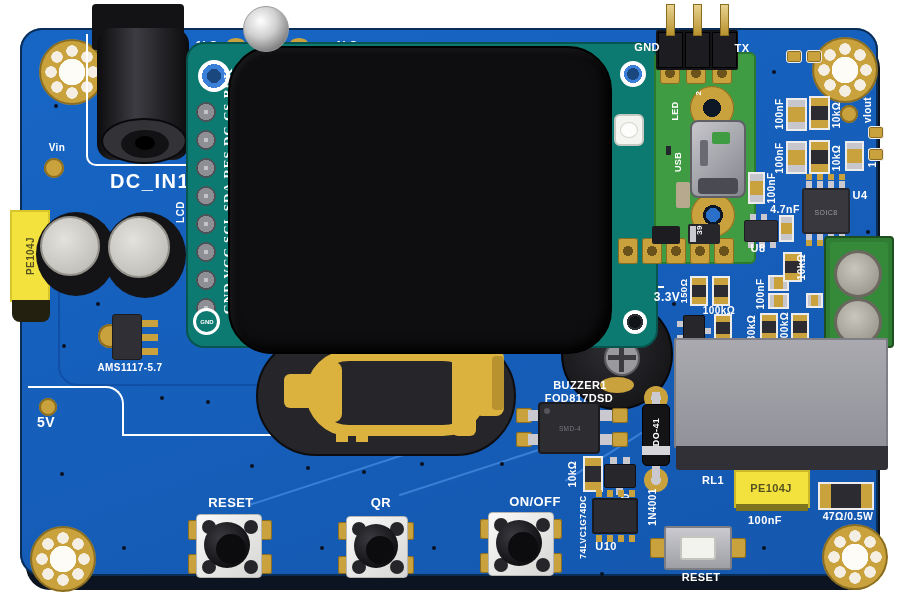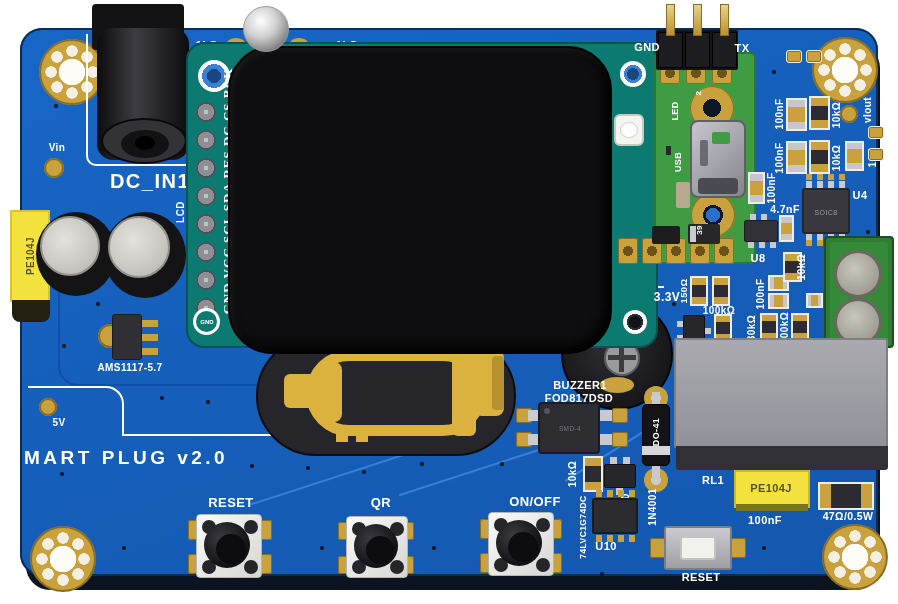--- a/index.html
+++ b/index.html
@@ -219,21 +219,21 @@
   <div class="goldsh" style="left:806px;top:174px;width:42px;height:6px"></div>
   <div class="goldsh" style="left:806px;top:240px;width:42px;height:6px"></div>
   <div class="leadsh" style="left:806px;top:181px;width:42px;height:8px"></div>
   <div class="leadsh" style="left:806px;top:232px;width:42px;height:8px"></div>
   <div class="abs" style="left:802px;top:188px;width:48px;height:46px;background:#38383e;border:2px solid #26262b;border-radius:3px"></div>
   <div class="lbl" style="left:826px;top:212px;font-size:7px;color:#9b9ba2;font-weight:normal">SOIC8</div>
   <div class="lbl" style="left:860px;top:195px">U4</div>
   <div class="leadsh" style="left:750px;top:214px;width:22px;height:6px"></div>
   <div class="abs" style="left:744px;top:220px;width:34px;height:22px;background:#313137;border:1px solid #1e1e22;border-radius:2px"></div>
   <div class="leadsh" style="left:748px;top:242px;width:28px;height:6px"></div>
-  <div class="lbl" style="left:758px;top:258px">U8</div>
+  <div class="lbl" style="left:758px;top:248px">U8</div>
 
   <div class="res" style="left:690px;top:276px;width:18px;height:30px"></div>
   <div class="res" style="left:712px;top:276px;width:18px;height:30px"></div>
   <div class="vlbl" style="left:683px;top:291px;font-size:9.5px">150Ω</div>
   <div class="lbl" style="left:719px;top:310px;font-size:10px">100kΩ</div>
   <div class="res" style="left:714px;top:314px;width:18px;height:28px"></div>
   <div class="abs" style="left:683px;top:315px;width:22px;height:28px;background:#26262b;border-radius:2px;border:1px solid #101014"></div>
   <div class="abs" style="left:677px;top:321px;width:6px;height:6px;background:#c9c9cf"></div>
   <div class="abs" style="left:677px;top:335px;width:6px;height:6px;background:#c9c9cf"></div>
   <div class="abs" style="left:705px;top:328px;width:6px;height:6px;background:#c9c9cf"></div>
@@ -300,22 +300,21 @@
   <div class="abs" style="left:623px;top:457px;width:7px;height:7px;background:#c9c9cf"></div>
   <div class="abs" style="left:616px;top:488px;width:7px;height:7px;background:#c9c9cf"></div>
   <div class="vlbl" style="left:625px;top:513px;font-size:10px">AO3400</div>
   <div class="goldsh" style="left:596px;top:490px;width:40px;height:7px"></div>
   <div class="abs" style="left:592px;top:498px;width:46px;height:36px;background:#2b2b30;border:2px solid #1b1b1f;border-radius:2px"></div>
   <div class="goldsh" style="left:596px;top:535px;width:40px;height:7px"></div>
   <div class="lbl" style="left:606px;top:546px">U10</div>
   <div class="vlbl" style="left:583px;top:527px;font-size:8.5px">74LVC1G74DC</div>
 
   <div class="abs" style="left:39px;top:398px;width:18px;height:18px;border-radius:50%;background:#caa23d;box-shadow:inset 0 0 0 2px #8a6d20"></div>
-  <div class="lbl" style="left:59px;top:422px;font-size:10px">5V</div>
-  <div class="lbl" style="left:118px;top:458px;font-size:19px;letter-spacing:3.5px">SMART PLUG v2.0</div>
+  <div class="lbl" style="left:46px;top:422px;font-size:14px">5V</div>
 
   <div class="pad" style="left:188px;top:520px;width:14px;height:20px"></div>
   <div class="pad" style="left:188px;top:554px;width:14px;height:20px"></div>
   <div class="pad" style="left:258px;top:520px;width:14px;height:20px"></div>
   <div class="pad" style="left:258px;top:554px;width:14px;height:20px"></div>
   <div class="abs" style="left:196px;top:514px;width:66px;height:64px;background:linear-gradient(135deg,#fafafa,#d6d6d4);border:1px solid #b5b5b2;border-radius:4px"></div>
   <div class="abs" style="left:202px;top:520px;width:14px;height:14px;border-radius:50%;background:#26262a"></div>
   <div class="abs" style="left:244px;top:520px;width:14px;height:14px;border-radius:50%;background:#26262a"></div>
   <div class="abs" style="left:202px;top:560px;width:14px;height:14px;border-radius:50%;background:#26262a"></div>
   <div class="abs" style="left:244px;top:560px;width:14px;height:14px;border-radius:50%;background:#26262a"></div>

